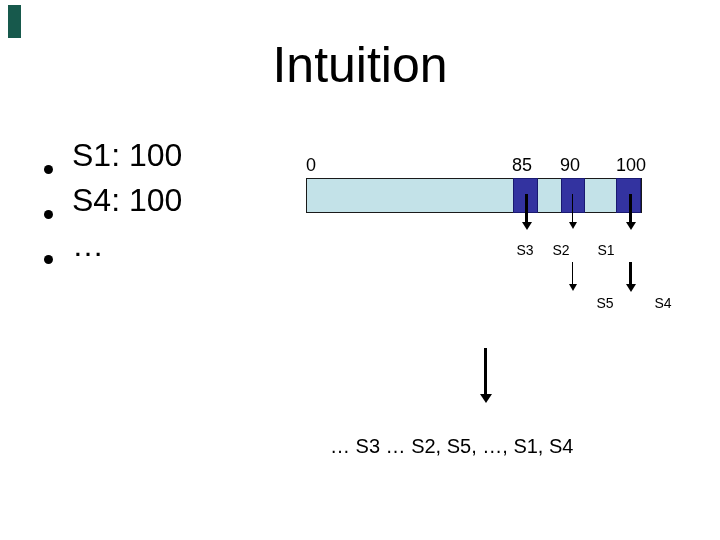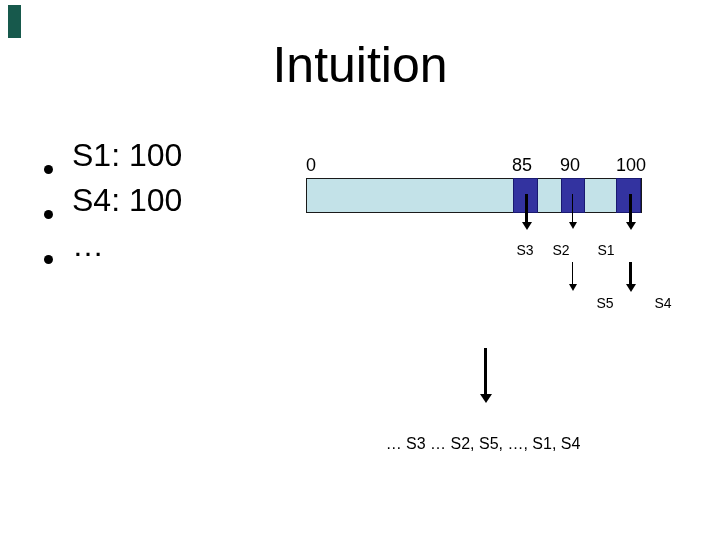--- a/index.html
+++ b/index.html
@@ -49,21 +49,21 @@
   .merge-arrow::after{border-left-width:6px;border-right-width:6px;border-top-width:9px;}
 
   
   .slabel{font-size:14px;line-height:18px;text-align:center;white-space:nowrap;}
   .row1{top:241px;}
   .l-s3{left:511px;width:28px;} .l-s2{left:548px;width:26px;} .l-s1{left:592px;width:28px;}
   .row2{top:294px;margin-left:32px;}
   .l-s5{left:560px;width:26px;} .l-s4{left:617px;width:28px;}
 
   
-  .result{left:330px;width:306px;top:435px;text-align:center;font-size:16px;white-space:nowrap;}
+  .result{left:330px;width:306px;top:435px;text-align:left;font-size:20px;white-space:nowrap;}
 </style>
 </head>
 <body>
 
 <div class="abs corner-mark"></div>
 
 <div class="abs title">Intuition</div>
 
 <div class="abs bullets">
   <div class="bullet-row">

